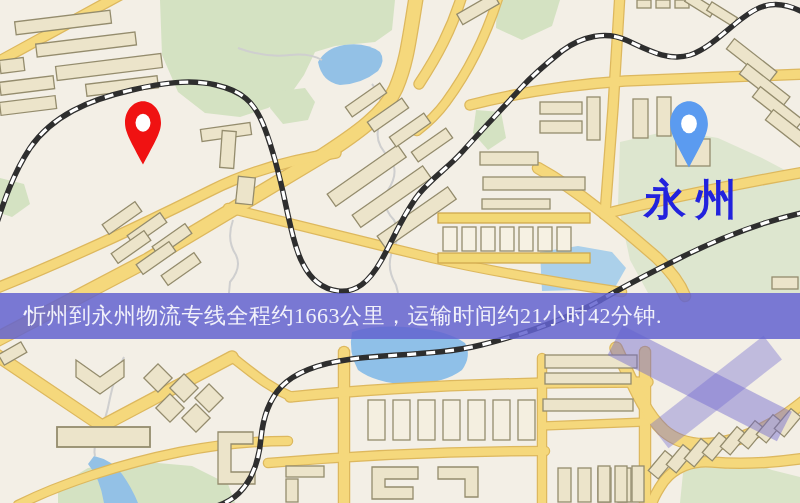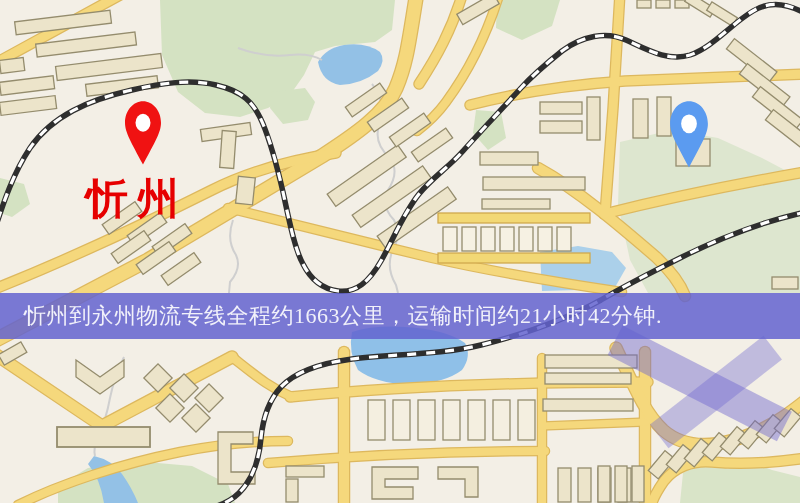--- a/index.html
+++ b/index.html
@@ -235,19 +235,19 @@
     </svg>
   </div>
 
   <div class="pin pin-dest" style="left:668px;top:100px;">
     <svg width="42" height="70" viewBox="0 0 40 56" preserveAspectRatio="none">
       <path class="body" d="M20,1 C10,1 2,9 2,19 C2,27 8,35 20,54 C32,35 38,27 38,19 C38,9 30,1 20,1 Z"></path>
       <circle cx="20" cy="19" r="7.5" fill="#ffffff"></circle>
     </svg>
   </div>
 
-  <div class="city-label label-origin">忻州</div>
+  <div class="city-label label-dest">永州</div>
 
   <div class="banner">
     <div class="banner-text">忻州到永州物流专线全程约1663公里，运输时间约21小时42分钟.</div>
   </div>
 
 </div>
 
 </body></html>

